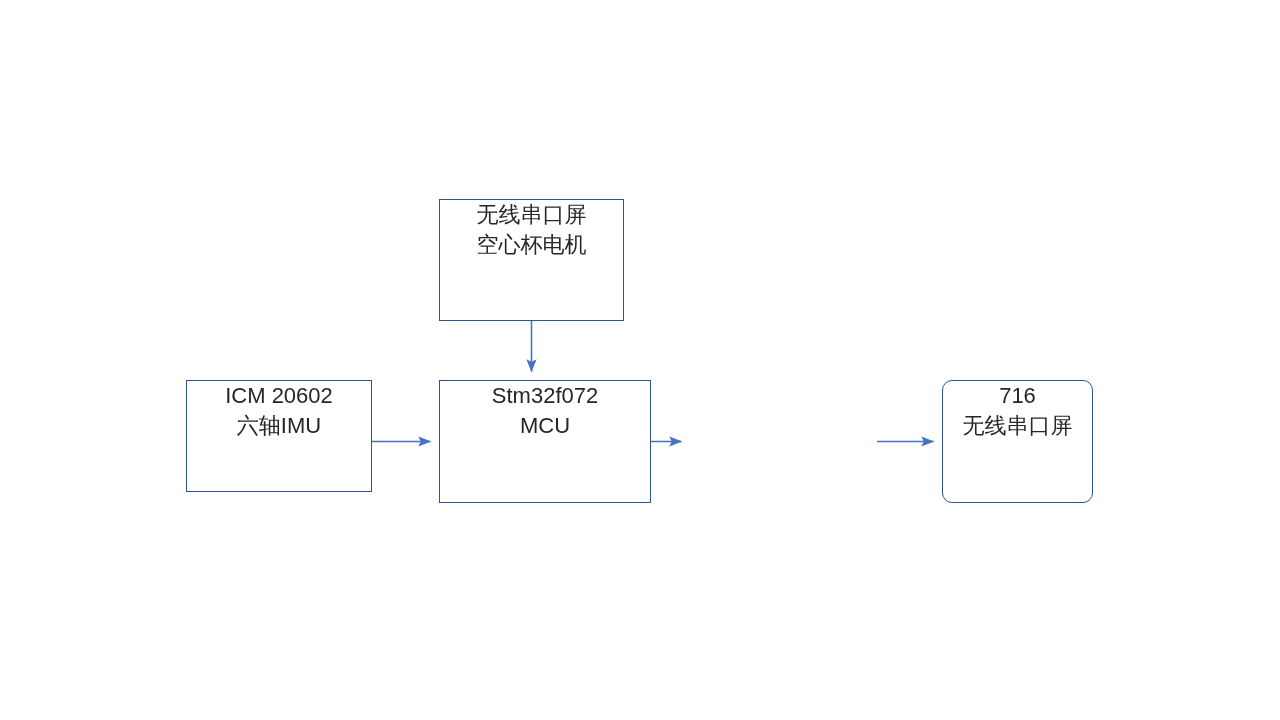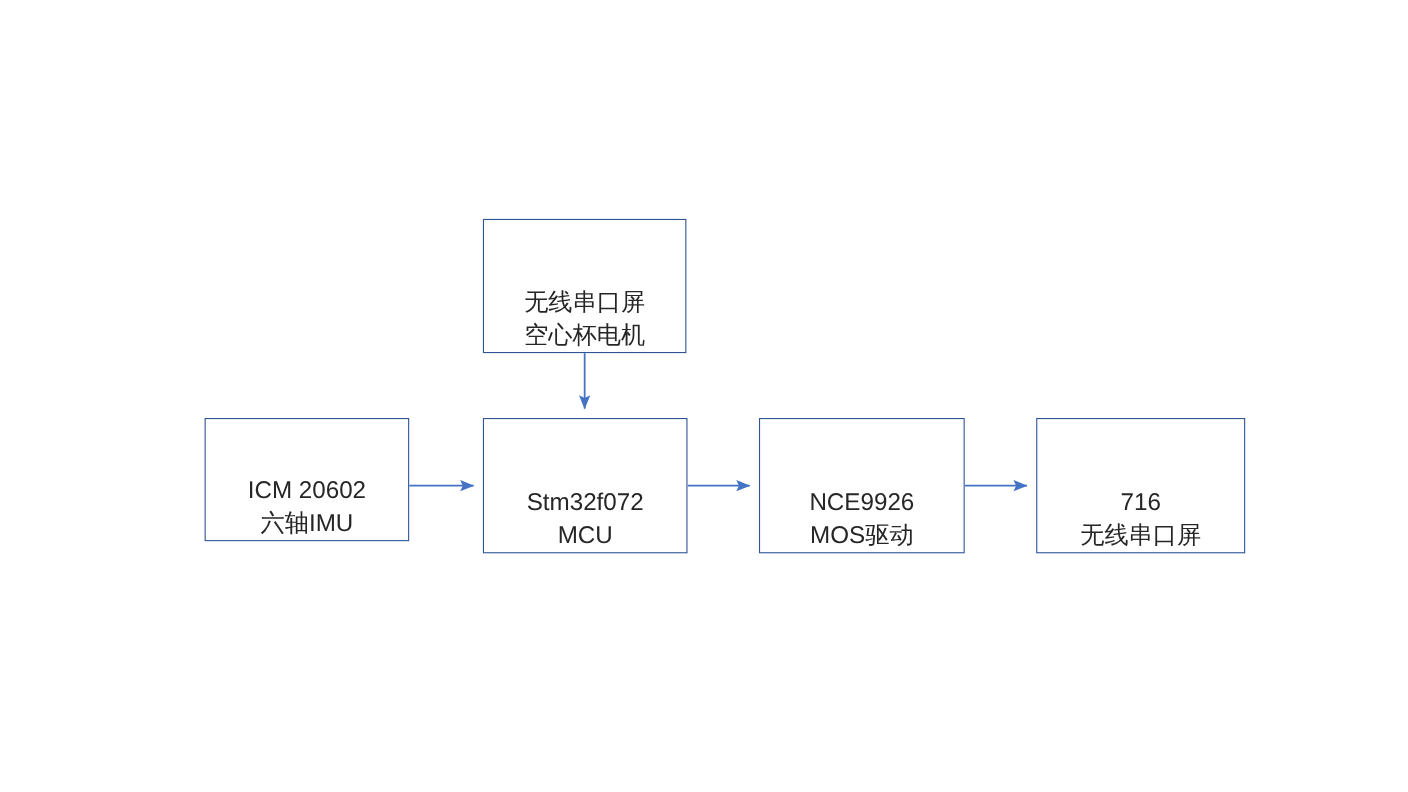--- a/index.html
+++ b/index.html
@@ -24,21 +24,21 @@
   }
 
   .node-box {
     position: absolute;
     box-sizing: border-box;
     border: 1.3px solid #2e5496;
     background: #ffffff;
     display: flex;
     flex-direction: column;
     align-items: center;
-    justify-content: flex-end;
+    justify-content: flex-start;
   }
 
   .node-line {
     color: #262626;
     font-size: 22px;
     line-height: 30px;
     white-space: nowrap;
     text-align: center;
   }
 
@@ -51,34 +51,35 @@
   }
   #node-imu {
     left: 186px;
     top: 380px;
     width: 186px;
     height: 112px;
   }
   #node-mcu {
     left: 439px;
     top: 380px;
-    width: 186px;
+    width: 212px;
     height: 123px;
   }
   #node-mos {
     left: 690px;
     top: 380px;
     width: 187px;
     height: 123px;
   }
   #node-motor {
     left: 942px;
     top: 380px;
-    width: 190px;
+    width: 151px;
     height: 123px;
+    border-radius: 10px;
   }
 
   #arrows-layer {
     position: absolute;
     left: 0;
     top: 0;
     width: 1280px;
     height: 720px;
     pointer-events: none;
   }
@@ -112,23 +113,19 @@
   <div class="node-box" id="node-imu">
     <div class="node-line">ICM 20602</div>
     <div class="node-line">六轴IMU</div>
   </div>
 
   <div class="node-box" id="node-mcu">
     <div class="node-line">Stm32f072</div>
     <div class="node-line">MCU</div>
   </div>
 
-  <div class="node-box" id="node-mos">
-    <div class="node-line">NCE9926</div>
-    <div class="node-line">MOS驱动</div>
-  </div>
 
   <div class="node-box" id="node-motor">
     <div class="node-line">716</div>
     <div class="node-line">无线串口屏</div>
   </div>
 
 </div>
 
 </body></html>

